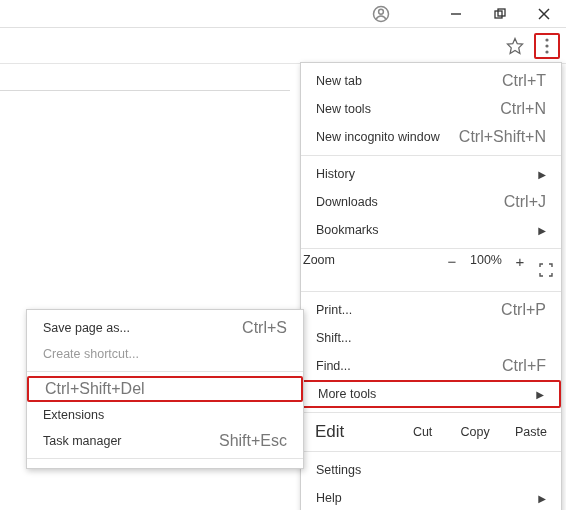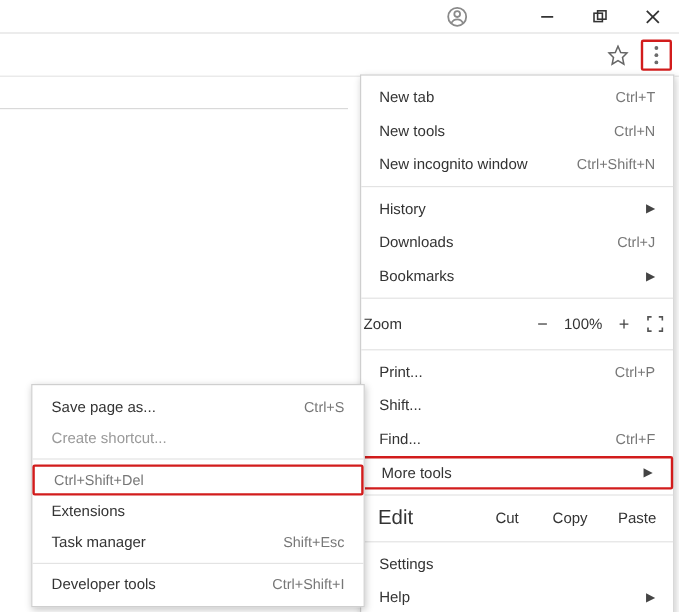--- a/index.html
+++ b/index.html
@@ -70,40 +70,40 @@
     padding: 4px 0;
   }
   .row {
     height: 28px;
     display:flex; align-items:center;
     padding: 0 15px;
     color:#333;
     font-size: 12.5px;
   }
   .row .label { flex:1; }
-  .row .short { color:#777; font-size:12px; }
+  .row .short { color:#777; font-size:16px; }
   .row .chev { color:#444; margin-left:auto; font-size:10px; }
   .sep { height:1px; background:#e3e3e3; margin: 4px 0; }
   .hl { border: 2.5px solid #d21c1c; border-radius:2px; }
   
   .zoomrow {
-    height: 34px; display:flex; align-items:center; padding:0 2px;
+    height: 34px; display:flex; padding:0 2px;
   }
   .zoomrow .label { flex:1; font-size:12.5px; }
   .zoomctl { width:26px; text-align:center; color:#444; font-size:15px; }
   .zoompct { width:42px; text-align:center; font-size:12.5px; }
   .fsbtn { width:26px; display:flex; align-items:center; justify-content:center; color:#555; }
   
   .editrow { height:30px; display:flex; align-items:center; padding:0 14px; gap: 4px; }
   .editrow .label { width: 60px; font-size:17px; }
   .editrow .act { flex:1; text-align:right; font-size:12.5px; color:#333; }
   
   .submenu {
     position:absolute;
-    left: 26px; top: 320px;
+    left: 26px; top: 309px;
     width: 278px;
     background:#fff;
     border:1px solid #cfcfcf;
     box-shadow: 1px 2px 6px rgba(0,0,0,.22);
     padding: 5px 0;
   }
   .submenu .row { height:26px; padding: 0 16px; }
   .muted { color:#9a9a9a; }
   svg { display:block; }
 </style>
@@ -244,17 +244,13 @@
     <span class="short">Ctrl+Shift+Del</span>
   </div>
   <div class="row">
     <span class="label">Extensions</span>
   </div>
   <div class="row">
     <span class="label">Task manager</span>
     <span class="short">Shift+Esc</span>
   </div>
   <div class="sep"></div>
-  <div class="row">
-    <span class="label">Developer tools</span>
-    <span class="short">Ctrl+Shift+I</span>
-  </div>
 </div>
 
 </body></html>

